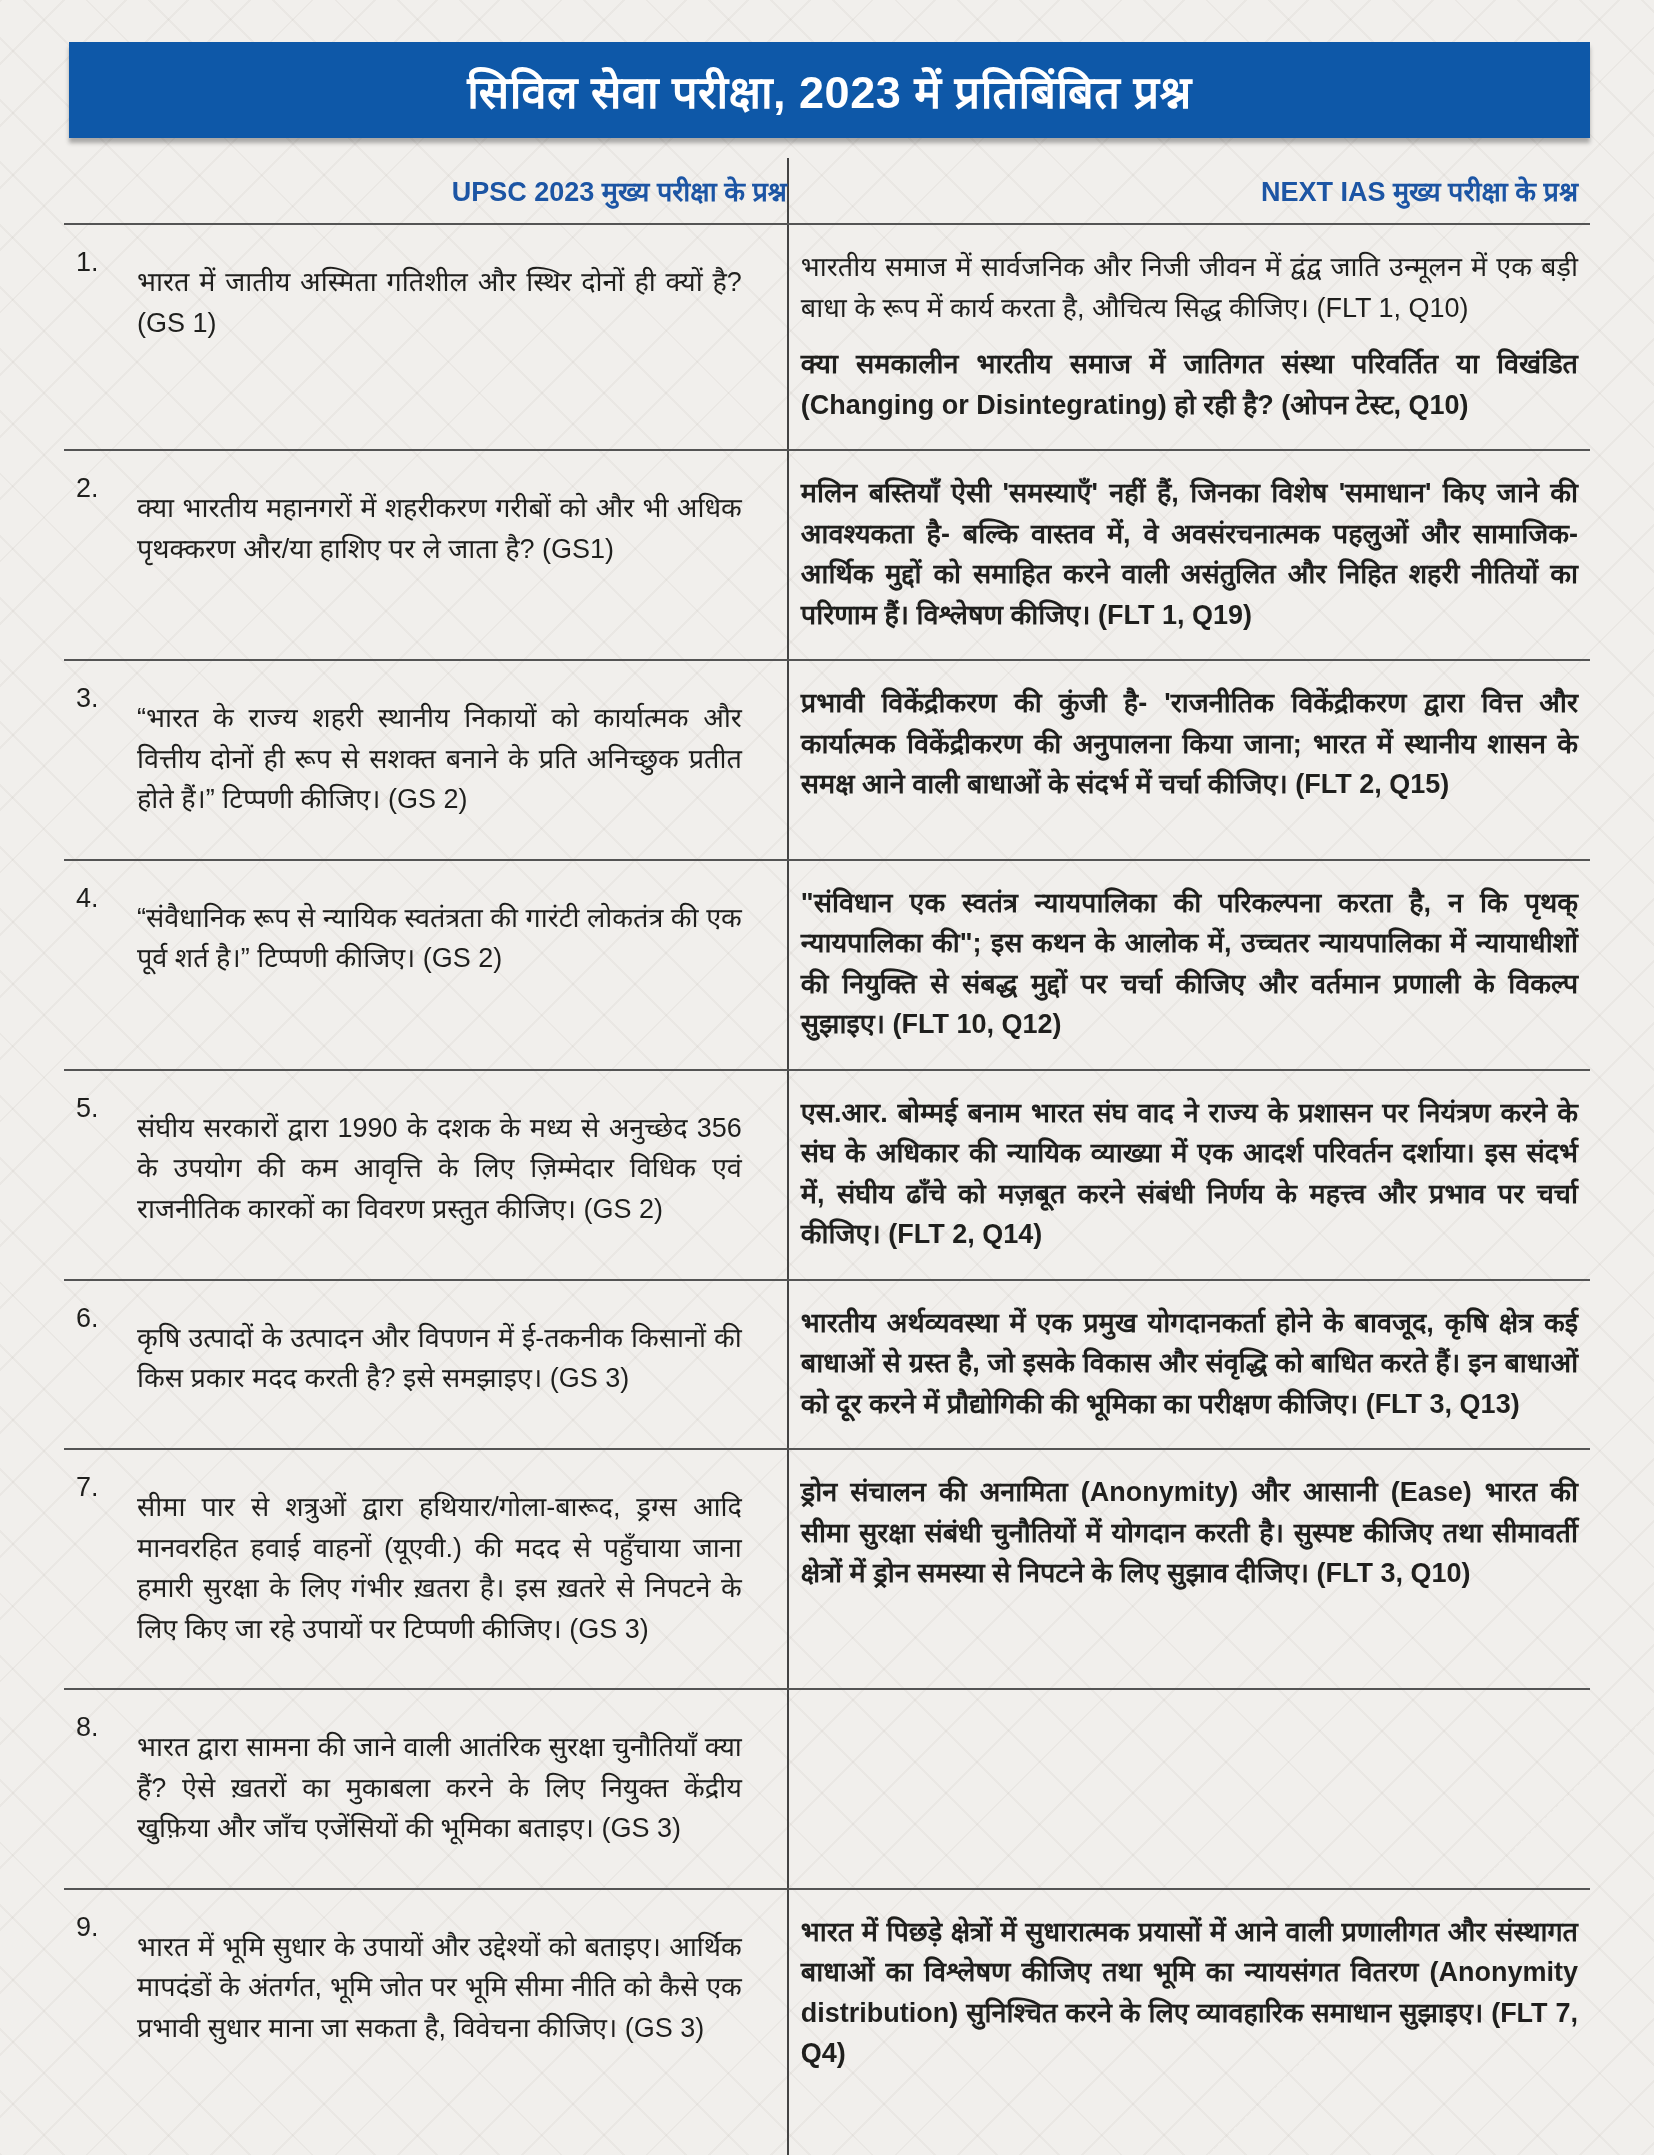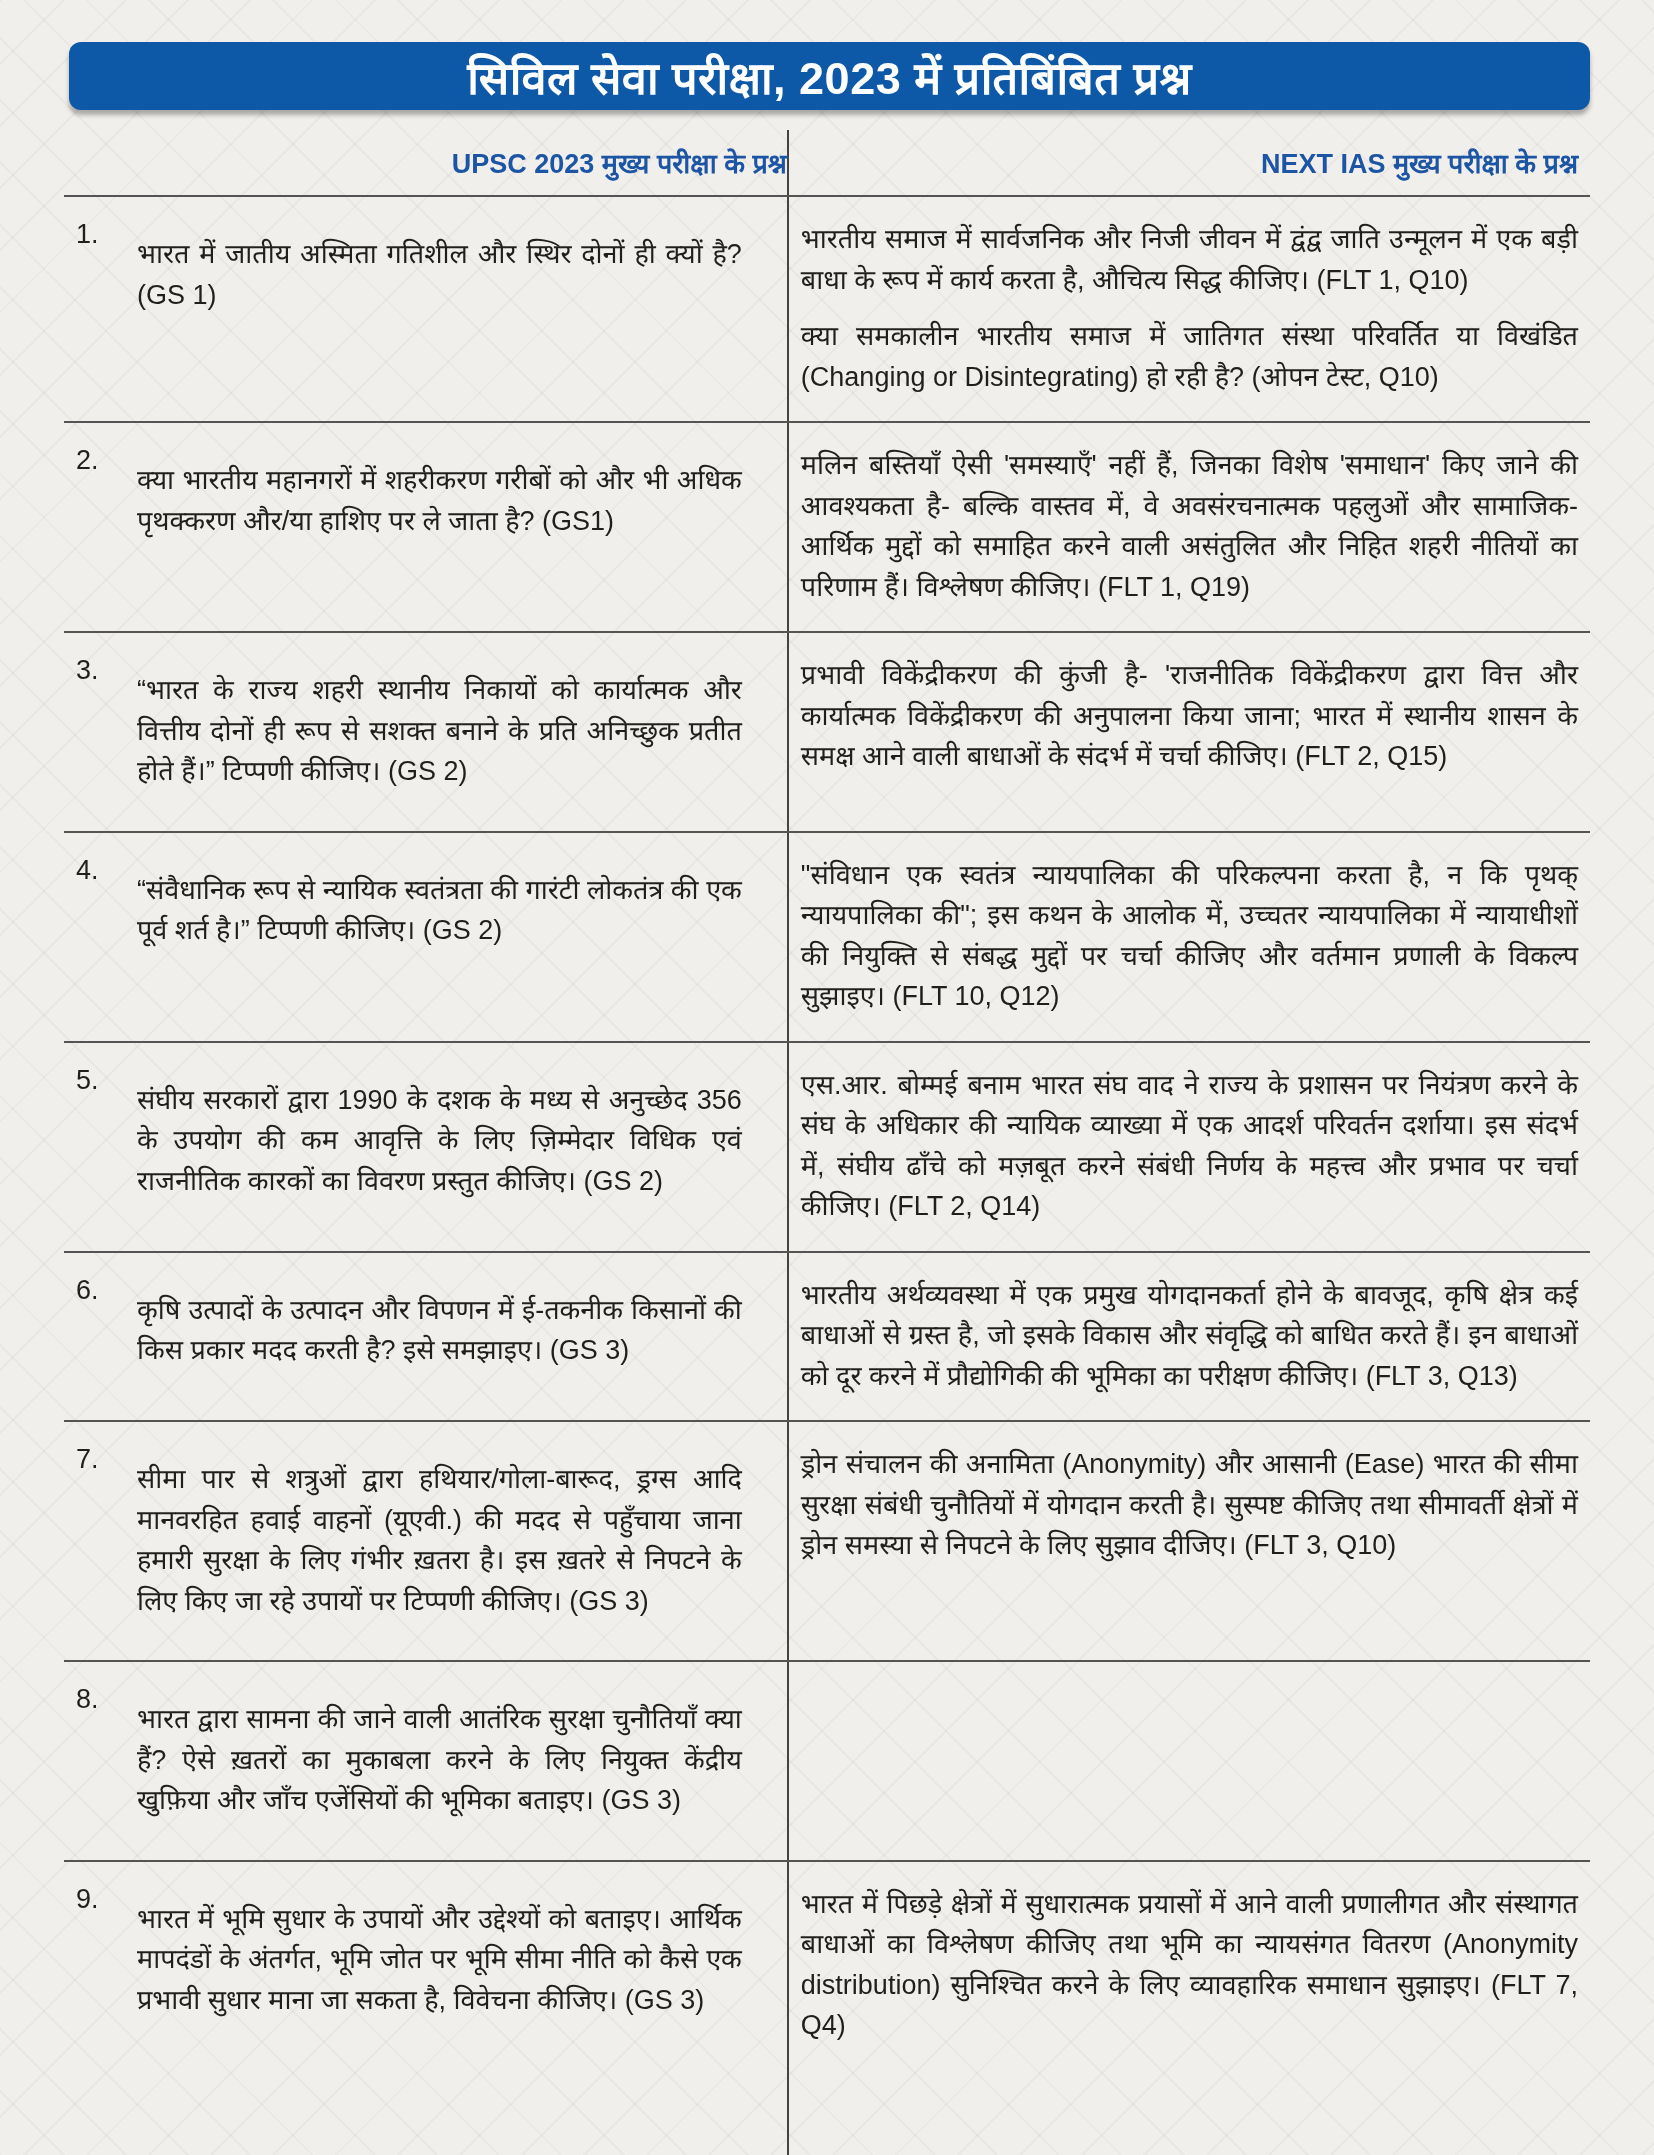--- a/index.html
+++ b/index.html
@@ -12,27 +12,26 @@
     font-family: "Liberation Sans", sans-serif;
     color: #1f1f1d;
     background-color: #f1efec;
     background-image:
       repeating-linear-gradient(45deg, rgba(150,140,130,0.08) 0 2px, transparent 2px 44px),
       repeating-linear-gradient(135deg, rgba(150,140,130,0.08) 0 2px, transparent 2px 44px);
     overflow: hidden;
   }
   .banner {
     margin: 42px 64px 20px 69px;
-    height: 68px;
+    height: 96px;
     background: #0e58a8;
     box-shadow: 0 5px 4px rgba(40,40,40,0.35);
     display: flex;
     align-items: center;
     justify-content: center;
-    border-radius: 12px;
   }
   .banner h1 {
     margin: 0;
     color: #ffffff;
     font-size: 45px;
     font-weight: 700;
     letter-spacing: 0.5px;
   }
   .table {
     flex: 1;
@@ -74,21 +73,21 @@
     flex: 1;
     padding-right: 30px;
     font-size: 27px;
     line-height: 1.5;
     text-align: justify;
   }
   .cell.right p.qtext {
     padding-right: 0;
     margin: 0 0 16px 0;
   }
-  .cell.right p.qtext:last-child { margin-bottom: 0; }
+  .cell.right p.qtext:last-child { margin-bottom: 0; font-weight: bold; }
 </style>
 </head>
 <body>
 
 <div class="banner">
   <h1>सिविल सेवा परीक्षा, 2023 में प्रतिबिंबित प्रश्न</h1>
 </div>
 
 <div class="table">
 

